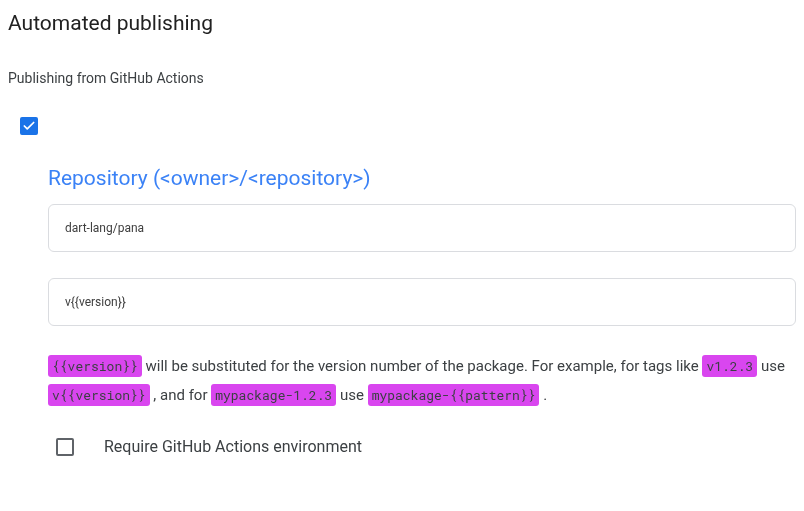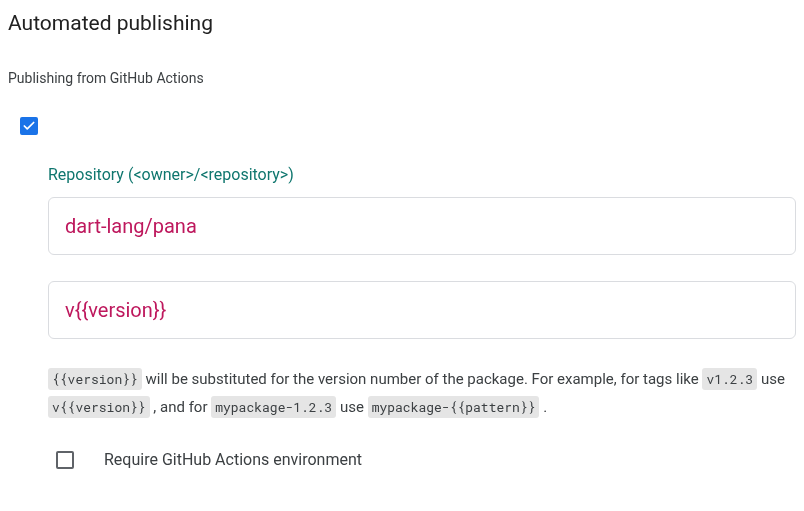--- a/index.html
+++ b/index.html
@@ -59,46 +59,46 @@
       height: 14px;
     }
     .checkbox-label {
       font-size: 16px;
       color: #3c4043;
     }
     .indented-block {
       margin-left: 40px;
     }
     .field-label {
-      font-size: 16px;
-      color: #0f766e;
+      font-size: 21px;
+      color: #3b82f6;
       margin-bottom: 10px;
       display: block;
     }
     .text-input {
       width: 100%;
       padding: 16px 16px;
-      font-size: 20px;
-      color: #be185d;
+      font-size: 12px;
+      color: #404040;
       border: 1px solid #dadce0;
       border-radius: 6px;
       font-family: inherit;
       outline: none;
       margin-bottom: 26px;
     }
     .help-text {
       font-size: 15px;
       color: #3c4043;
       line-height: 1.9;
       margin-bottom: 26px;
     }
     .help-text code {
       font-family: "Roboto Mono", "SFMono-Regular", Consolas, "Liberation Mono", Menlo, monospace;
       font-size: 13px;
-      background: #e5e5e5;
+      background: #d946ef;
       padding: 2px 4px;
       border-radius: 3px;
       color: #3c4043;
     }
     .sub-checkbox-row {
       display: flex;
       align-items: center;
       gap: 30px;
       margin-left: 8px;
     }

